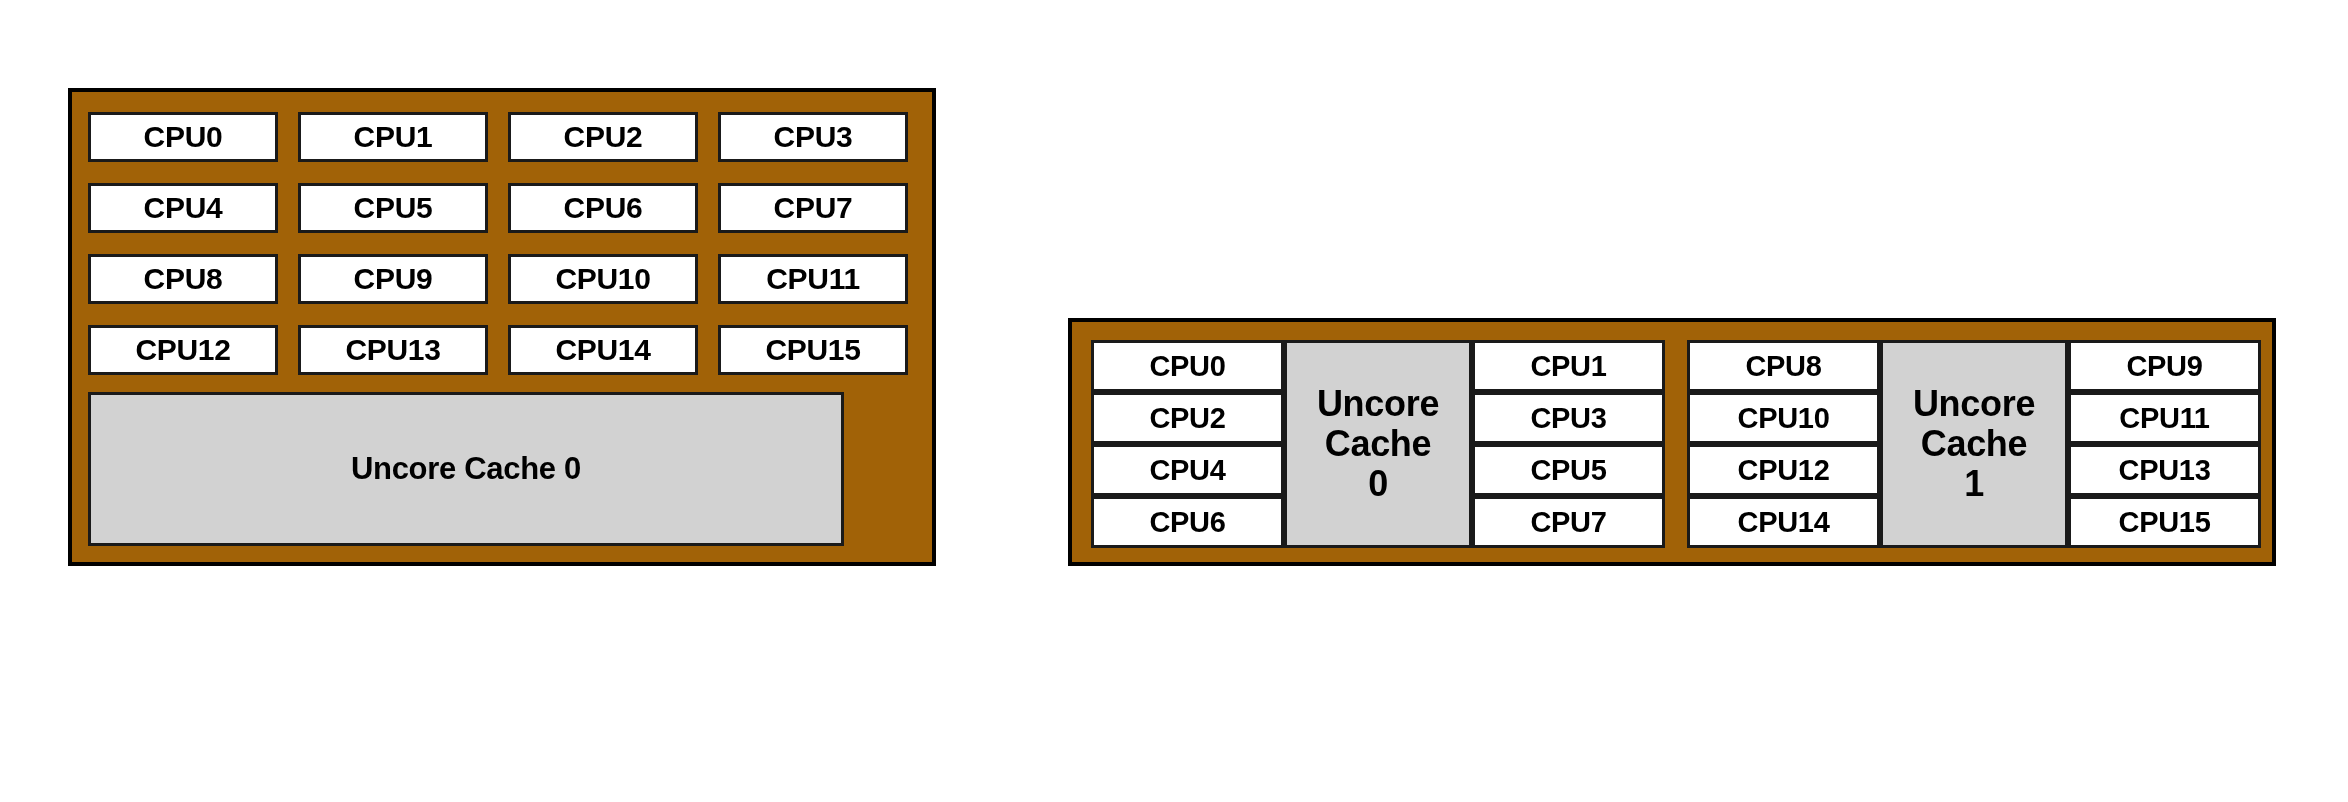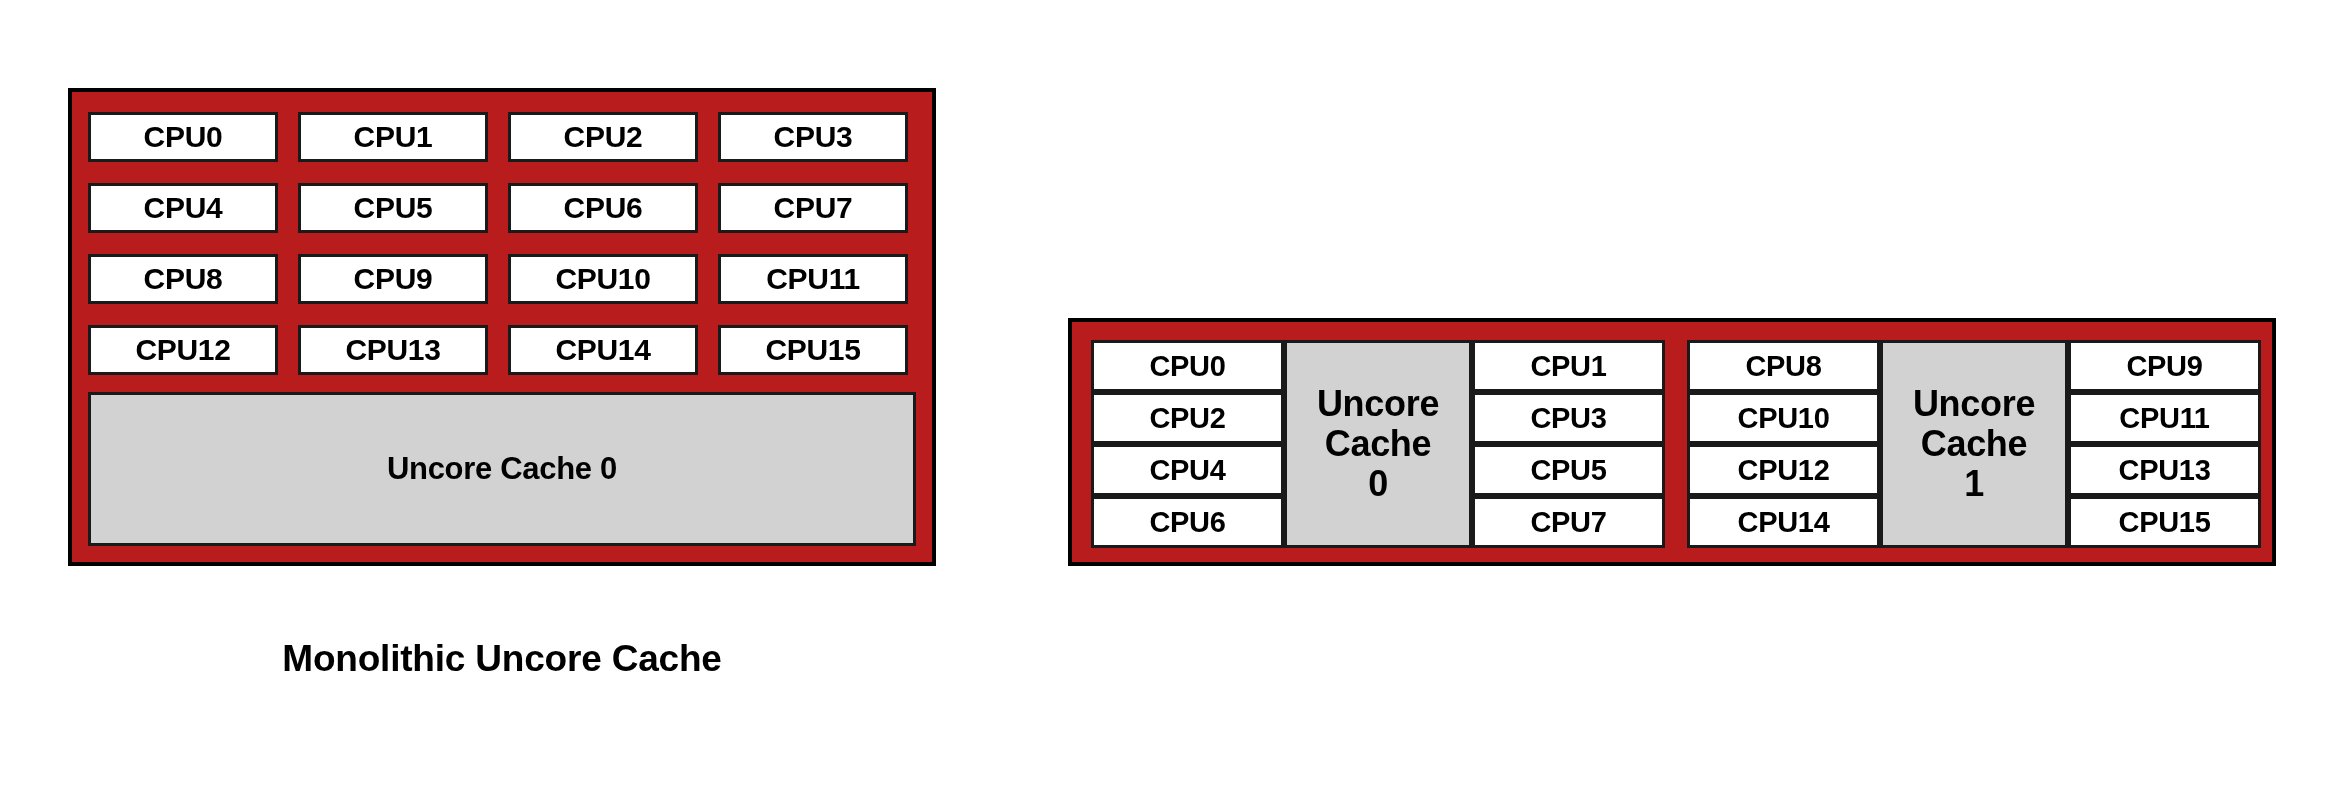--- a/index.html
+++ b/index.html
@@ -24,21 +24,21 @@
 
   
   .figure {
     position: absolute;
   }
 
   .outer-box {
     position: absolute;
     box-sizing: border-box;
     border: 4px solid #000000;
-    background: #b91c1c;
+    background: #a16207;
   }
 
   .cpu-box {
     position: absolute;
     box-sizing: border-box;
     border: 3px solid #1a1a1a;
     background: #ffffff;
     display: flex;
     align-items: center;
     justify-content: center;
@@ -82,21 +82,21 @@
     width: 868px; height: 478px;
   }
 
   .mono-cpu {
     width: 190px; height: 50px;
     font-size: 30px;
   }
 
   #mono-cache {
     left: 88px; top: 392px;
-    width: 828px; height: 154px;
+    width: 756px; height: 154px;
     font-size: 31px;
   }
 
   #cap-mono {
     left: 68px; top: 640px;
     width: 868px;
     font-size: 37px;
   }
 
   
@@ -151,21 +151,20 @@
       <div class="cpu-box mono-cpu" style="left:646px; top:162px;">CPU11</div>
 
       <div class="cpu-box mono-cpu" style="left:16px;  top:233px;">CPU12</div>
       <div class="cpu-box mono-cpu" style="left:226px; top:233px;">CPU13</div>
       <div class="cpu-box mono-cpu" style="left:436px; top:233px;">CPU14</div>
       <div class="cpu-box mono-cpu" style="left:646px; top:233px;">CPU15</div>
     </div>
 
     <div class="cache-box" id="mono-cache">Uncore Cache 0</div>
 
-    <div class="caption" id="cap-mono">Monolithic Uncore Cache</div>
   </div>
 
   <div class="figure" id="fig-split">
 
     <div class="outer-box" id="split-outer">
 
       <div class="cpu-box split-cpu" style="left:19px; top:18px;">CPU0</div>
       <div class="cpu-box split-cpu" style="left:19px; top:70px;">CPU2</div>
       <div class="cpu-box split-cpu" style="left:19px; top:122px;">CPU4</div>
       <div class="cpu-box split-cpu" style="left:19px; top:174px;">CPU6</div>

